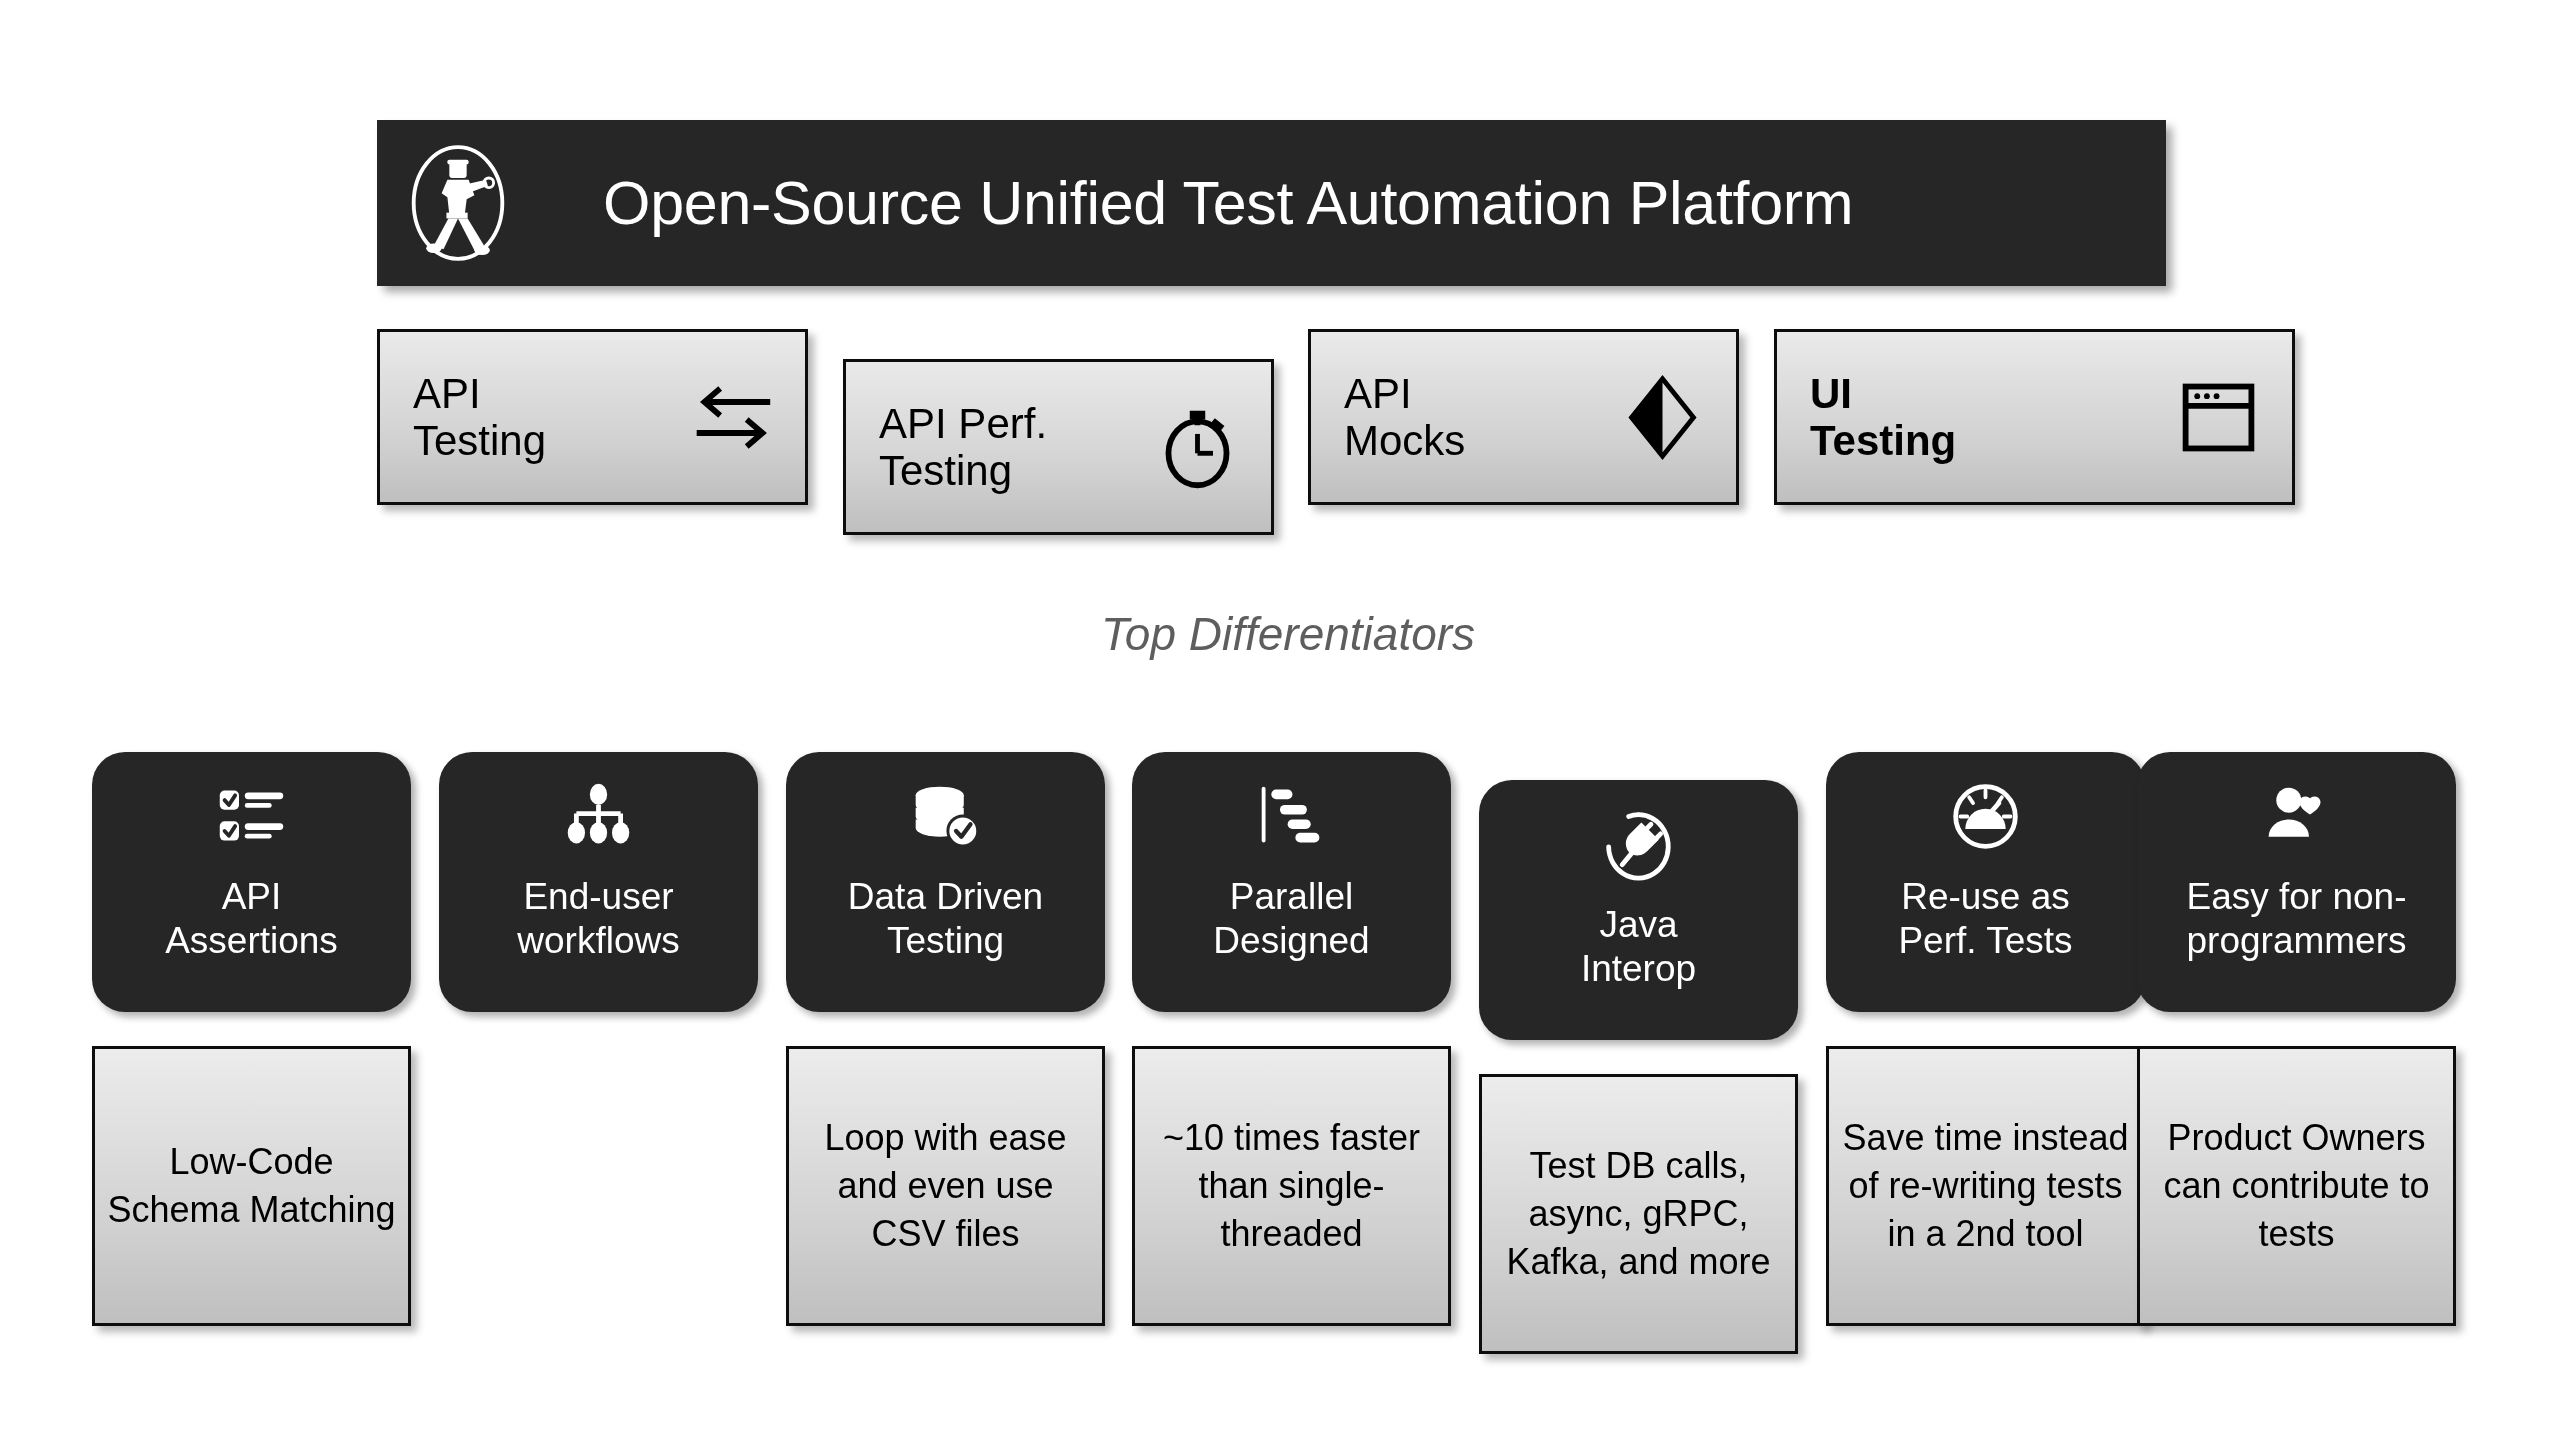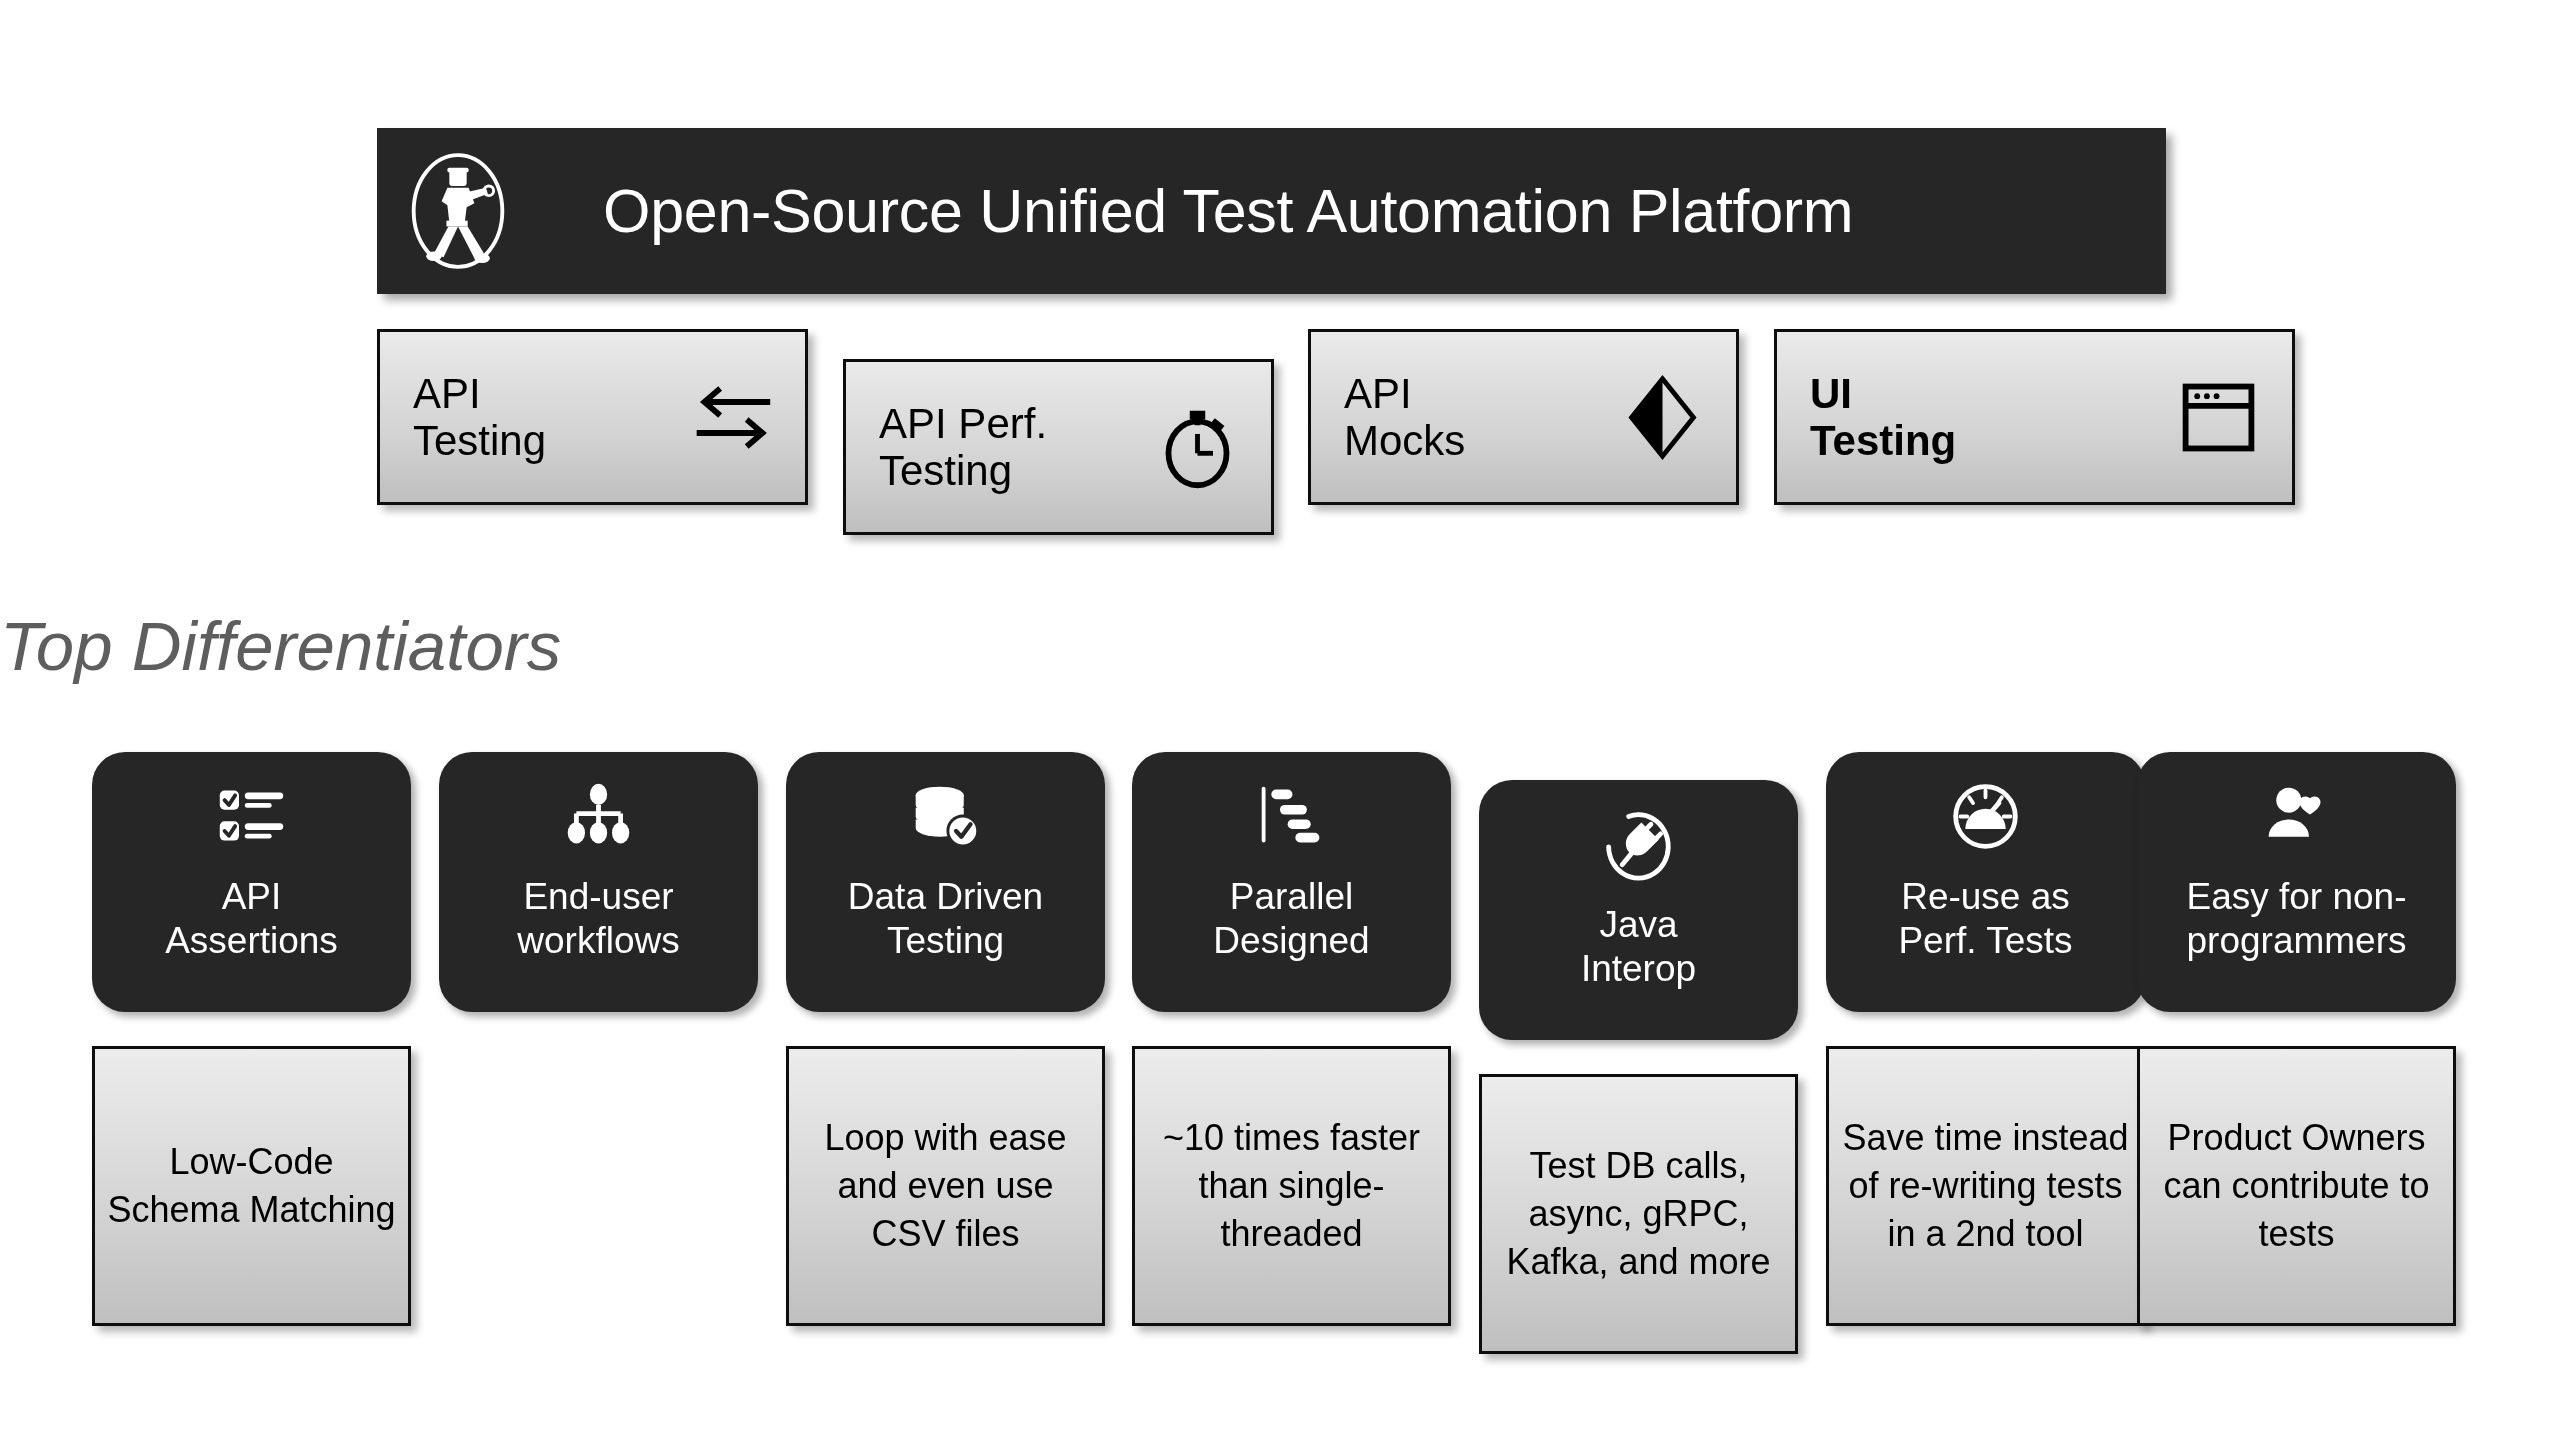--- a/index.html
+++ b/index.html
@@ -7,21 +7,21 @@
     width: 2576px; height: 1449px;
     background: #ffffff;
     font-family: "Liberation Sans", sans-serif;
     overflow: hidden;
   }
   .stage { position: relative; width: 2576px; height: 1449px; }
 
   
   .header-banner {
     position: absolute;
-    left: 377px; top: 128px;
+    left: 377px; top: 120px;
     width: 1789px; height: 166px;
     background: #262626;
     box-shadow: 6.8px 6.8px 8.7px rgba(0,0,0,0.35);
     display: flex; align-items: center; text-align: right;
   }
   .logo-wrap {
     width: 162px; height: 166px;
     display: flex; align-items: center; justify-content: center;
     flex: 0 0 auto;
   }
@@ -58,21 +58,22 @@
   .cap-label {
     font-size: 42px; color: #000000; line-height: 1.12;
     max-width: 241px;
   }
   .cap-icon { width: 89px; height: 89px; flex: 0 0 auto; display:block; }
 
   
   .section-title {
     position: absolute;
     left: 0; top: 607px; width: 2576px;
-    font-size: 69px;
+    text-align: center;
+    font-size: 46px;
     font-style: italic;
     color: #5e5e5e;
     font-weight: 400;
   }
 
   
   .diff-grid {
     position: absolute;
     left: 92px; top: 752px;
     width: 2364px; height: 574px;

